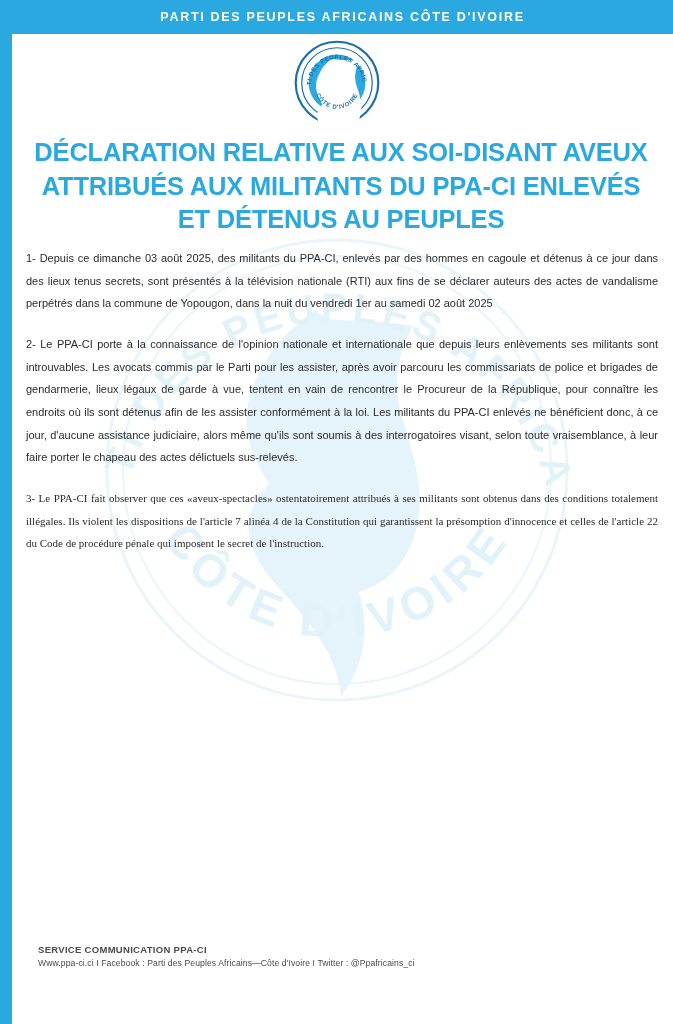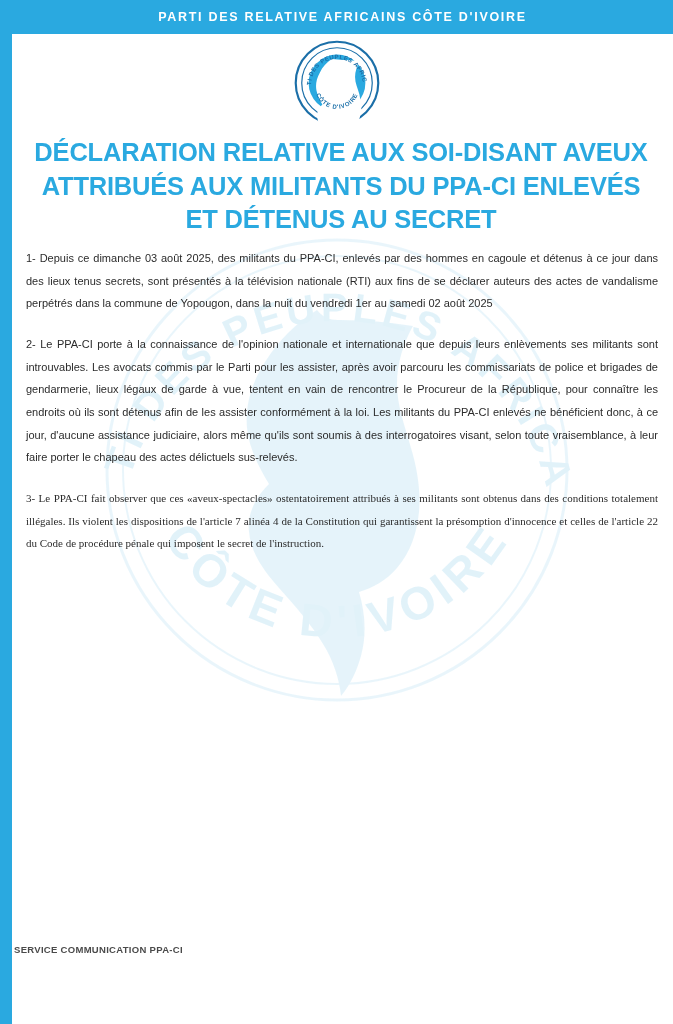--- a/index.html
+++ b/index.html
@@ -89,21 +89,21 @@
     color: #2b2b2b;
     font-size: 11px;
     line-height: 2.06;
     text-align: justify;
   }
   .para { margin-bottom: 18px; }
   .para:last-child { margin-bottom: 0; font-family: Liberation Serif, serif; }
   
   .footer-block {
     position: absolute;
-    left: 14px;
+    left: 38px;
     top: 944px;
     width: 620px;
     color: #4a4a4a;
   }
   .footer-line1 {
     font-size: 9.5px;
     font-weight: bold;
     letter-spacing: 0.3px;
     margin-bottom: 3px;
   }
@@ -113,21 +113,21 @@
   }
 </style>
 </head>
 <body>
 
 <div class="page">
 
   <div class="left-bar"></div>
 
   <div class="top-band">
-    <span class="top-band-text">PARTI DES RELATIVE AFRICAINS CÔTE D'IVOIRE</span>
+    <span class="top-band-text">PARTI DES PEUPLES AFRICAINS CÔTE D'IVOIRE</span>
   </div>
 
   <div class="watermark">
     <svg viewBox="0 0 540 540" width="540" height="540" xmlns="http://www.w3.org/2000/svg">
       <defs>
         <path id="wmTop" d="M 60,290 A 215,215 0 0 1 480,290" fill="none"></path>
         <path id="wmBot" d="M 80,300 A 200,200 0 0 0 460,300" fill="none"></path>
       </defs>
       <circle cx="270" cy="270" r="230" fill="none" stroke="#9fd6ef" stroke-width="3"></circle>
       <circle cx="270" cy="270" r="214" fill="none" stroke="#9fd6ef" stroke-width="2"></circle>
@@ -166,26 +166,27 @@
           <text font-family="'Liberation Sans', sans-serif" font-size="7" font-weight="bold" fill="#1b6fa8" letter-spacing="0.6">
             <textPath href="#logoTop" startOffset="50%" text-anchor="middle">PARTI DES PEUPLES AFRICAINS</textPath>
           </text>
           <text font-family="'Liberation Sans', sans-serif" font-size="7" font-weight="bold" fill="#1b6fa8" letter-spacing="0.8">
             <textPath href="#logoBot" startOffset="50%" text-anchor="middle">CÔTE D'IVOIRE</textPath>
           </text>
         </svg>
       </span>
     </div>
 
-    <h1 class="title">DÉCLARATION RELATIVE AUX SOI-DISANT AVEUX ATTRIBUÉS AUX MILITANTS DU PPA-CI ENLEVÉS ET DÉTENUS AU SECRET</h1>
+    <h1 class="title">DÉCLARATION RELATIVE AUX SOI-DISANT AVEUX ATTRIBUÉS AUX MILITANTS DU PPA-CI ENLEVÉS ET DÉTENUS AU PEUPLES</h1>
 
     <div class="body-text">
       <p class="para">1- Depuis ce dimanche 03 août 2025, des militants du PPA-CI, enlevés par des hommes en cagoule et détenus à ce jour dans des lieux tenus secrets, sont présentés à la télévision nationale (RTI) aux fins de se déclarer auteurs des actes de vandalisme perpétrés dans la commune de Yopougon, dans la nuit du vendredi 1er au samedi 02 août 2025</p>
       <p class="para">2- Le PPA-CI porte à la connaissance de l'opinion nationale et internationale que depuis leurs enlèvements ses militants sont introuvables. Les avocats commis par le Parti pour les assister, après avoir parcouru les commissariats de police et brigades de gendarmerie, lieux légaux de garde à vue, tentent en vain de rencontrer le Procureur de la République, pour connaître les endroits où ils sont détenus afin de les assister conformément à la loi. Les militants du PPA-CI enlevés ne bénéficient donc, à ce jour, d'aucune assistance judiciaire, alors même qu'ils sont soumis à des interrogatoires visant, selon toute vraisemblance, à leur faire porter le chapeau des actes délictuels sus-relevés.</p>
       <p class="para">3- Le PPA-CI fait observer que ces «aveux-spectacles» ostentatoirement attribués à ses militants sont obtenus dans des conditions totalement illégales. Ils violent les dispositions de l'article 7 alinéa 4 de la Constitution qui garantissent la présomption d'innocence et celles de l'article 22 du Code de procédure pénale qui imposent le secret de l'instruction.</p>
     </div>
 
     <div class="footer-block">
       <div class="footer-line1">SERVICE COMMUNICATION PPA-CI</div>
+      <div class="footer-line2">Www.ppa-ci.ci I  Facebook : Parti des Peuples Africains—Côte d'Ivoire I  Twitter : @Ppafricains_ci</div>
     </div>
 
   </div>
 </div>
 
 </body></html>

